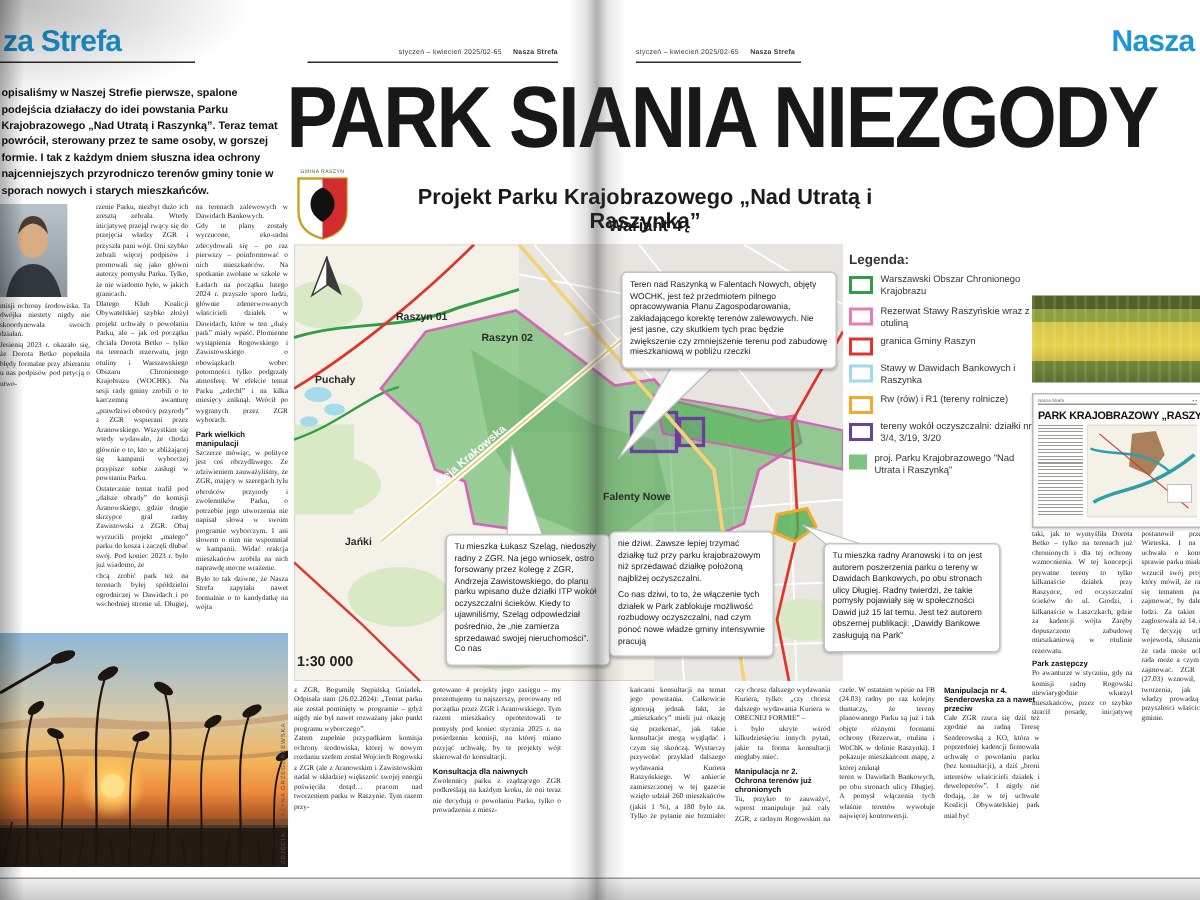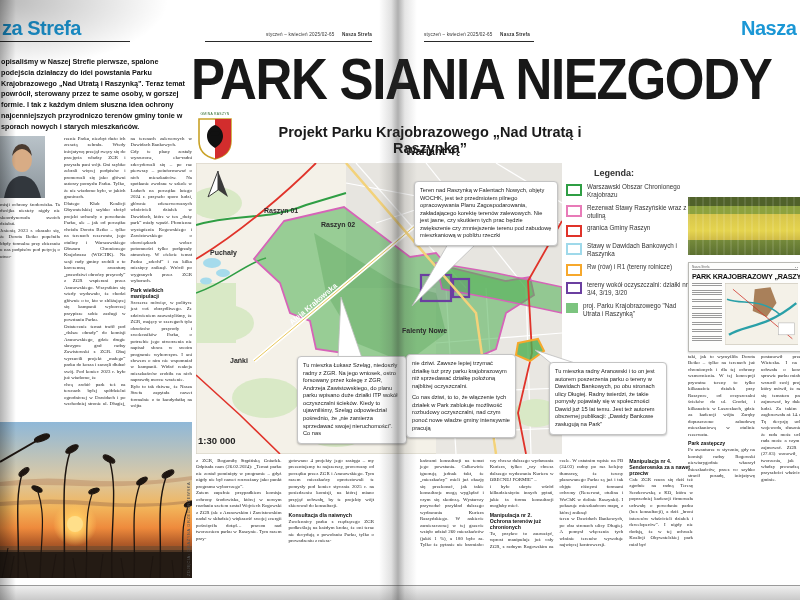--- a/index.html
+++ b/index.html
@@ -22,21 +22,21 @@
         text-align:left;white-space:pre-line;}
   .bodytxt{font-size:4.9px;line-height:1.32;text-align:justify;white-space:pre-line;color:#1c1c1c;}
   .colflow{column-gap:5px;}
   .colflow h4{font-family:"Liberation Sans",sans-serif;font-size:5.2px;margin:2px 0 1px;color:#111;}
   .colflow .bodytxt{margin:0 0 2px;}
   
   .maplabel{font-family:"Liberation Sans",sans-serif;font-weight:bold;fill:#2b2b2b;font-size:7px;}
   .scale{font-family:"Liberation Sans",sans-serif;font-weight:bold;fill:#222;font-size:9.5px;}
   .roadlabel{font-family:"Liberation Sans",sans-serif;font-weight:bold;fill:#fff;font-size:7.5px;}
   
-  .legend-title{font-family:"Liberation Sans",sans-serif;font-weight:bold;font-size:9px;color:#333;margin-bottom:5px;margin-left:28px;}
+  .legend-title{font-family:"Liberation Sans",sans-serif;font-weight:bold;font-size:9px;color:#333;margin-bottom:5px;}
   .legend-item{display:flex;align-items:flex-start;margin-bottom:5px;}
   .swatch{width:12px;height:8px;border:2px solid #000;flex:0 0 auto;margin-right:5px;margin-top:1px;background:#fff;}
   .swatch.filled{border-width:0;height:10px;}
   .legend-label{font-family:"Liberation Sans",sans-serif;font-size:6.3px;line-height:1.25;color:#333;}
   
   .callout{background:#fff;border:1px solid #c4c4c4;border-radius:4px;box-shadow:0 1px 2px rgba(0,0,0,.25);
            padding:5px 5px;font-family:"Liberation Sans",sans-serif;font-size:5.7px;line-height:1.33;color:#222;z-index:5;}
   .callout p{margin:0 0 4px;white-space:pre-line;}
   .callout p:last-child{margin:0;}
   

